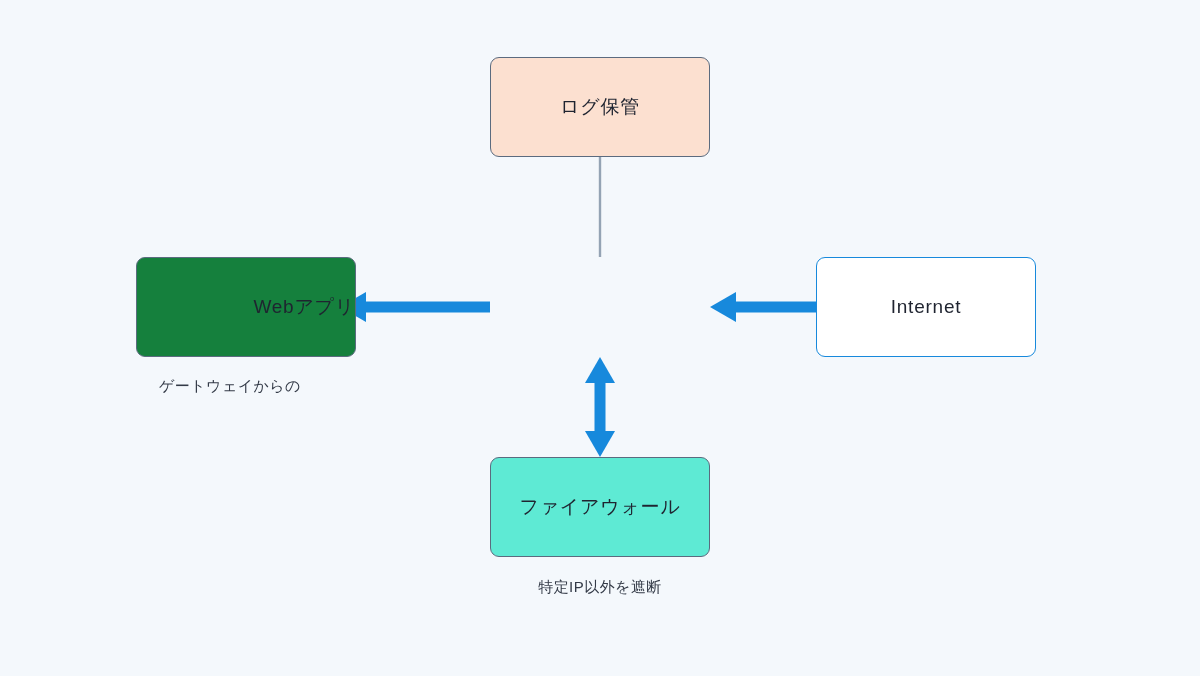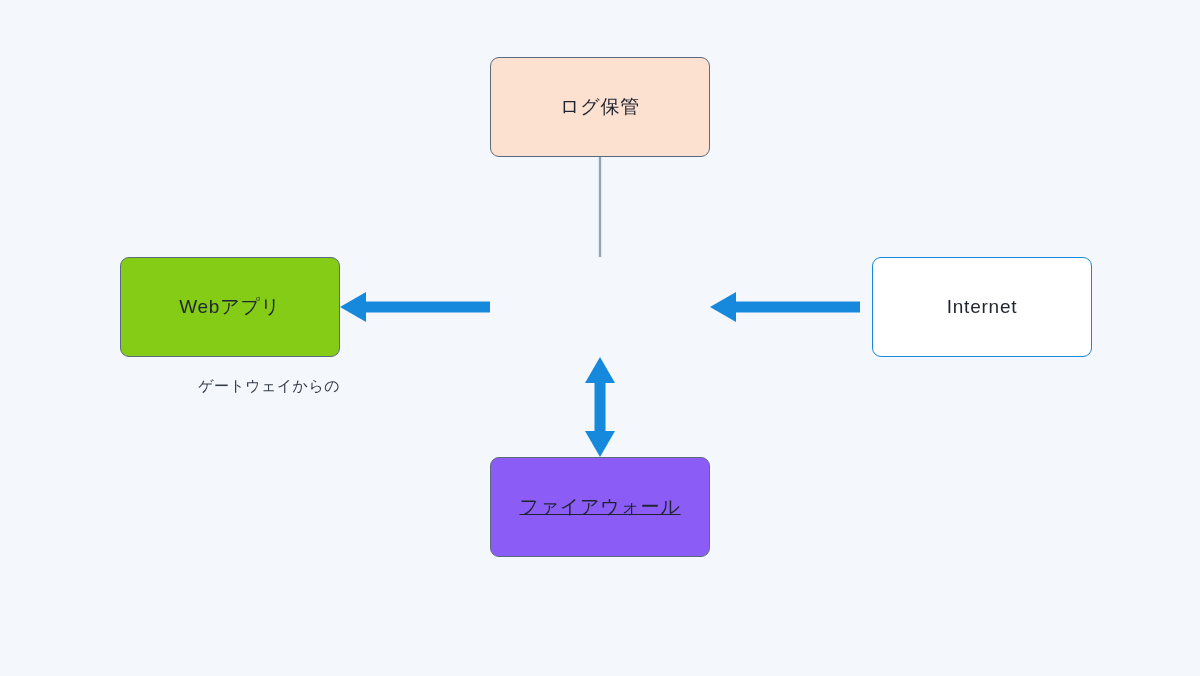--- a/index.html
+++ b/index.html
@@ -49,49 +49,49 @@
     background: #fce0d0;
   }
   .node-gateway {
     left: 490px;
     top: 257px;
     width: 220px;
     height: 100px;
     background: #ccf2dd;
   }
   .node-webapp {
-    left: 120px;
+    left: 136px;
     top: 257px;
     width: 220px;
     height: 100px;
-    background: #84cc16;
+    background: #15803d;
+    justify-content: flex-end;
   }
   .node-internet {
-    left: 872px;
+    left: 816px;
     top: 257px;
     width: 220px;
     height: 100px;
     background: #ffffff;
     border: 1.8px solid #1789dc;
   }
   .node-firewall {
     left: 490px;
     top: 457px;
     width: 220px;
     height: 100px;
-    background: #8b5cf6;
-    text-decoration: underline;
+    background: #5eead4;
   }
   .caption {
     position: absolute;
     font-size: 15px;
     letter-spacing: 0.03em;
     color: #333a47;
     line-height: 1.65;
-    text-align: right;
+    text-align: center;
     z-index: 3;
   }
   .caption-webapp {
     left: 120px;
     top: 374px;
     width: 220px;
   }
   .caption-firewall {
     left: 490px;
     top: 575px;
@@ -138,14 +138,17 @@
   </div>
 
   <div class="node node-firewall">
     <span>ファイアウォール</span>
   </div>
 
   <div class="caption caption-webapp">
     <div>ゲートウェイからの</div>
   </div>
 
+  <div class="caption caption-firewall">
+    <div>特定IP以外を遮断</div>
+  </div>
 
 </div>
 
 </body></html>

